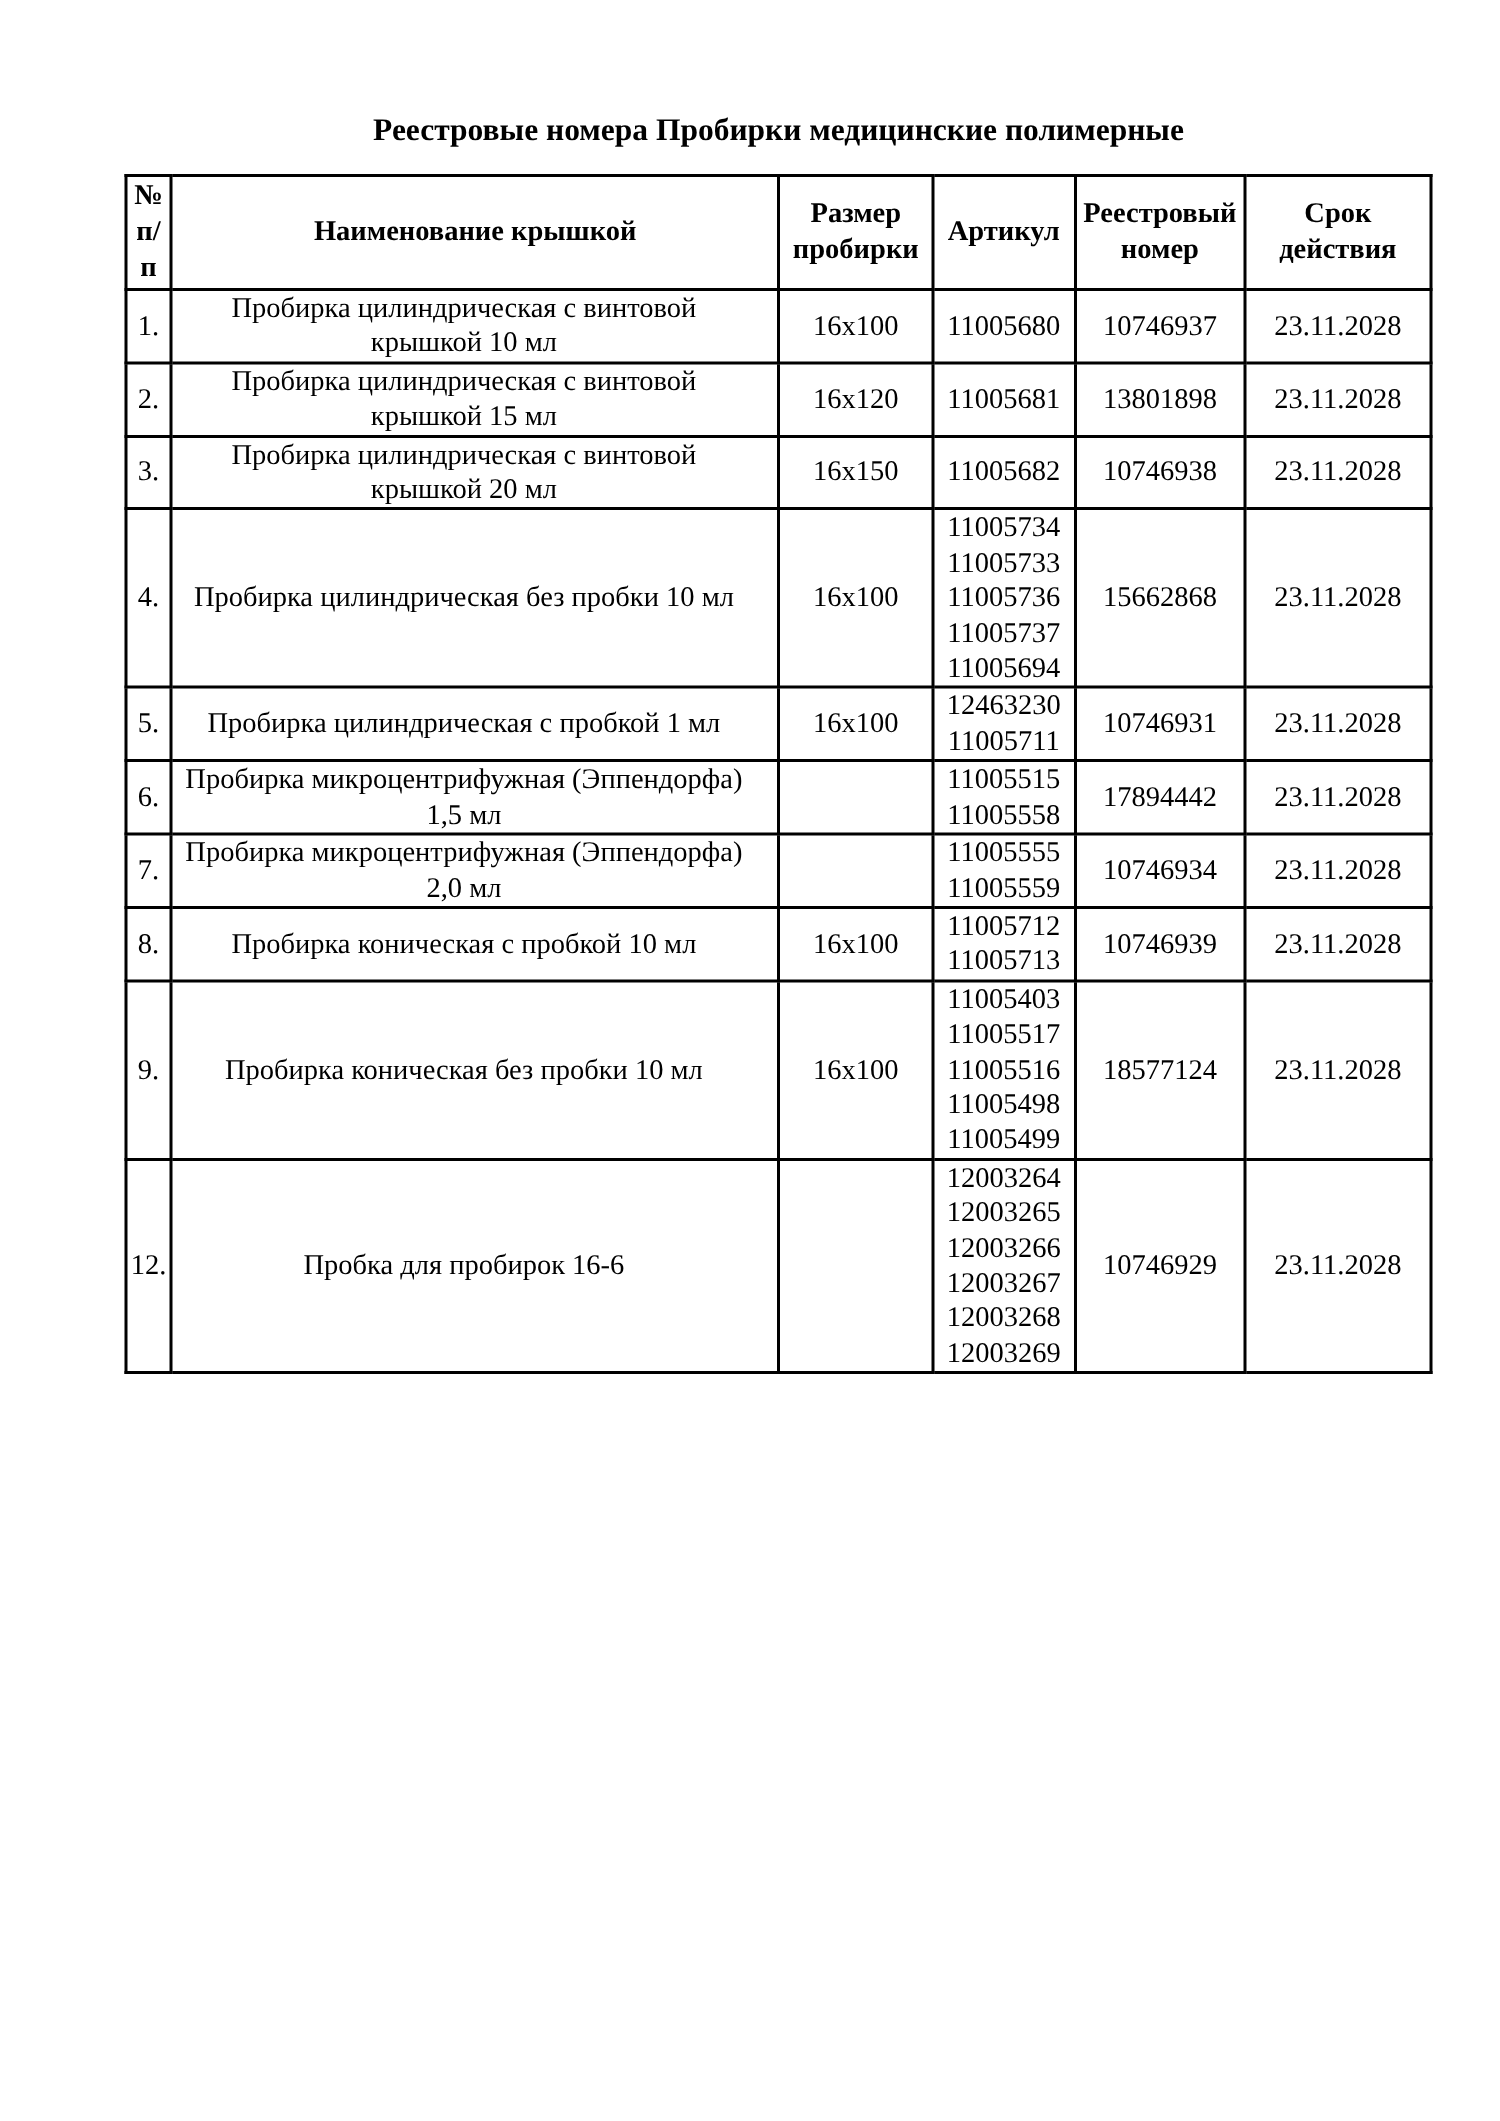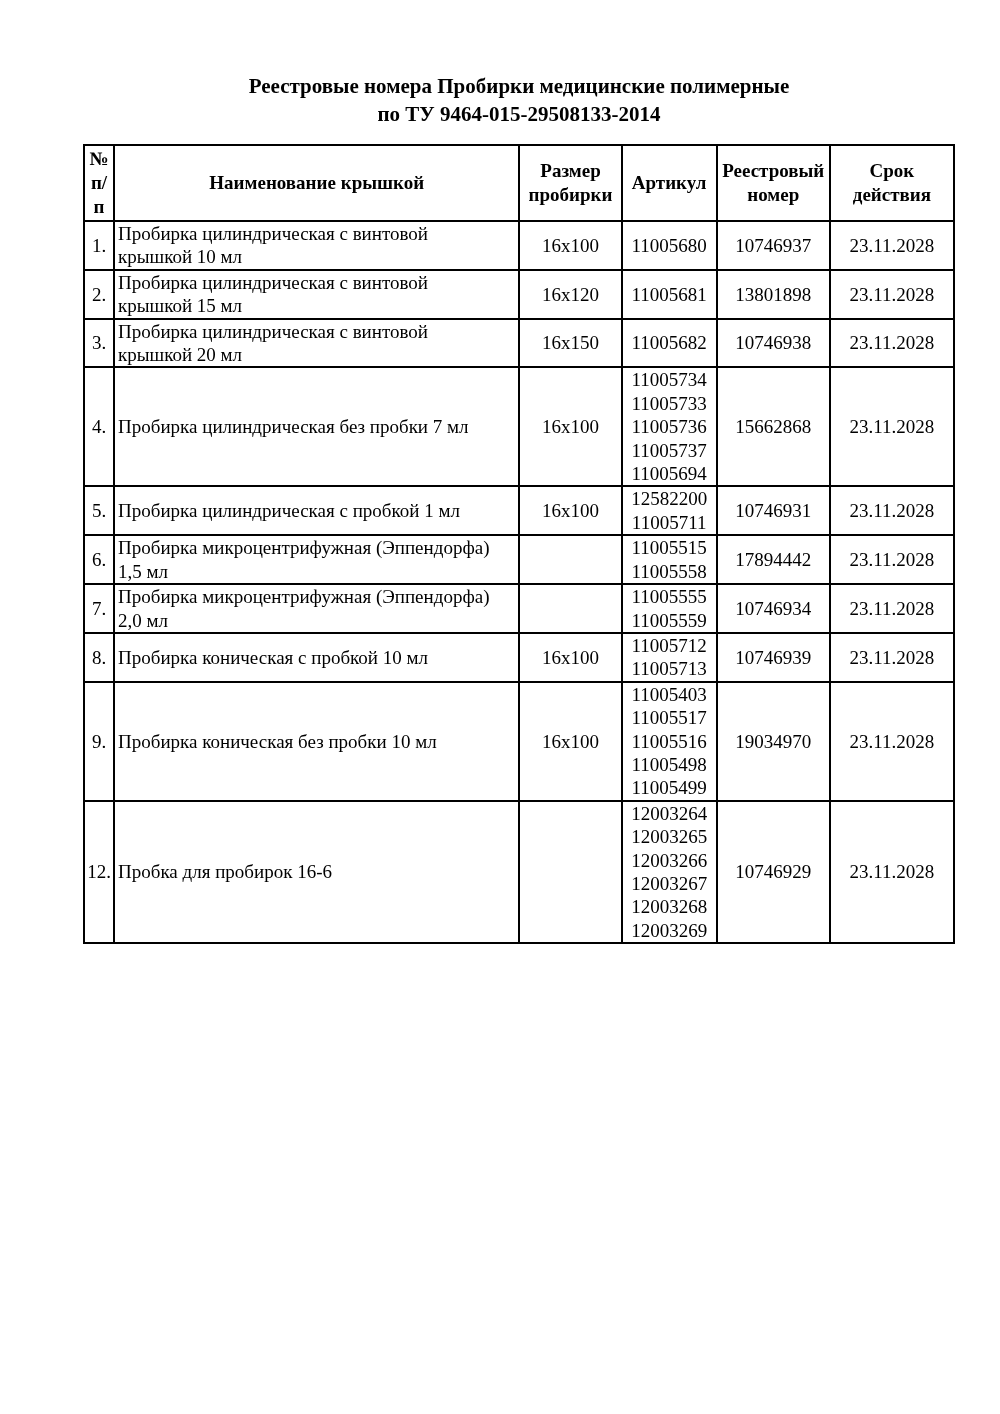--- a/index.html
+++ b/index.html
@@ -45,34 +45,33 @@
   }
   table.registry th {
     font-weight: bold;
     line-height: 24px;
     padding: 1px 1px;
   }
   table.registry td {
     line-height: 23.4px;
   }
   table.registry td.c-name {
-    text-align: left;
+    text-align: center;
     padding-left: 3px;
     padding-right: 18px;
   }
 </style>
 </head>
 <body>
 
 <div class="page">
   <div class="content">
 
     <div class="doc-title">
       <div>Реестровые номера Пробирки медицинские полимерные</div>
-      <div>по ТУ 9464-015-29508133-2014</div>
     </div>
 
     <table class="registry">
       <colgroup>
         <col style="width:30px">
         <col style="width:405px">
         <col style="width:102px">
         <col style="width:95px">
         <col style="width:113px">
         <col style="width:124px">
@@ -117,36 +116,36 @@
     <td class="c-name">Пробирка цилиндрическая с винтовой
 крышкой 20 мл</td>
     <td class="c-size">16x150</td>
     <td class="c-article">11005682</td>
     <td class="c-reg">10746938</td>
     <td class="c-term">23.11.2028</td>
   </tr>
 
   <tr>
     <td class="c-num">4.</td>
-    <td class="c-name">Пробирка цилиндрическая без пробки 7 мл</td>
+    <td class="c-name">Пробирка цилиндрическая без пробки 10 мл</td>
     <td class="c-size">16x100</td>
     <td class="c-article">11005734
 11005733
 11005736
 11005737
 11005694</td>
     <td class="c-reg">15662868</td>
     <td class="c-term">23.11.2028</td>
   </tr>
 
   <tr>
     <td class="c-num">5.</td>
     <td class="c-name">Пробирка цилиндрическая с пробкой 1 мл</td>
     <td class="c-size">16x100</td>
-    <td class="c-article">12582200
+    <td class="c-article">12463230
 11005711</td>
     <td class="c-reg">10746931</td>
     <td class="c-term">23.11.2028</td>
   </tr>
 
   <tr>
     <td class="c-num">6.</td>
     <td class="c-name">Пробирка микроцентрифужная (Эппендорфа)
 1,5 мл</td>
     <td class="c-size"></td>
@@ -179,21 +178,21 @@
 
   <tr>
     <td class="c-num">9.</td>
     <td class="c-name">Пробирка коническая без пробки 10 мл</td>
     <td class="c-size">16x100</td>
     <td class="c-article">11005403
 11005517
 11005516
 11005498
 11005499</td>
-    <td class="c-reg">19034970</td>
+    <td class="c-reg">18577124</td>
     <td class="c-term">23.11.2028</td>
   </tr>
 
   <tr>
     <td class="c-num">12.</td>
     <td class="c-name">Пробка для пробирок 16-6</td>
     <td class="c-size"></td>
     <td class="c-article">12003264
 12003265
 12003266

